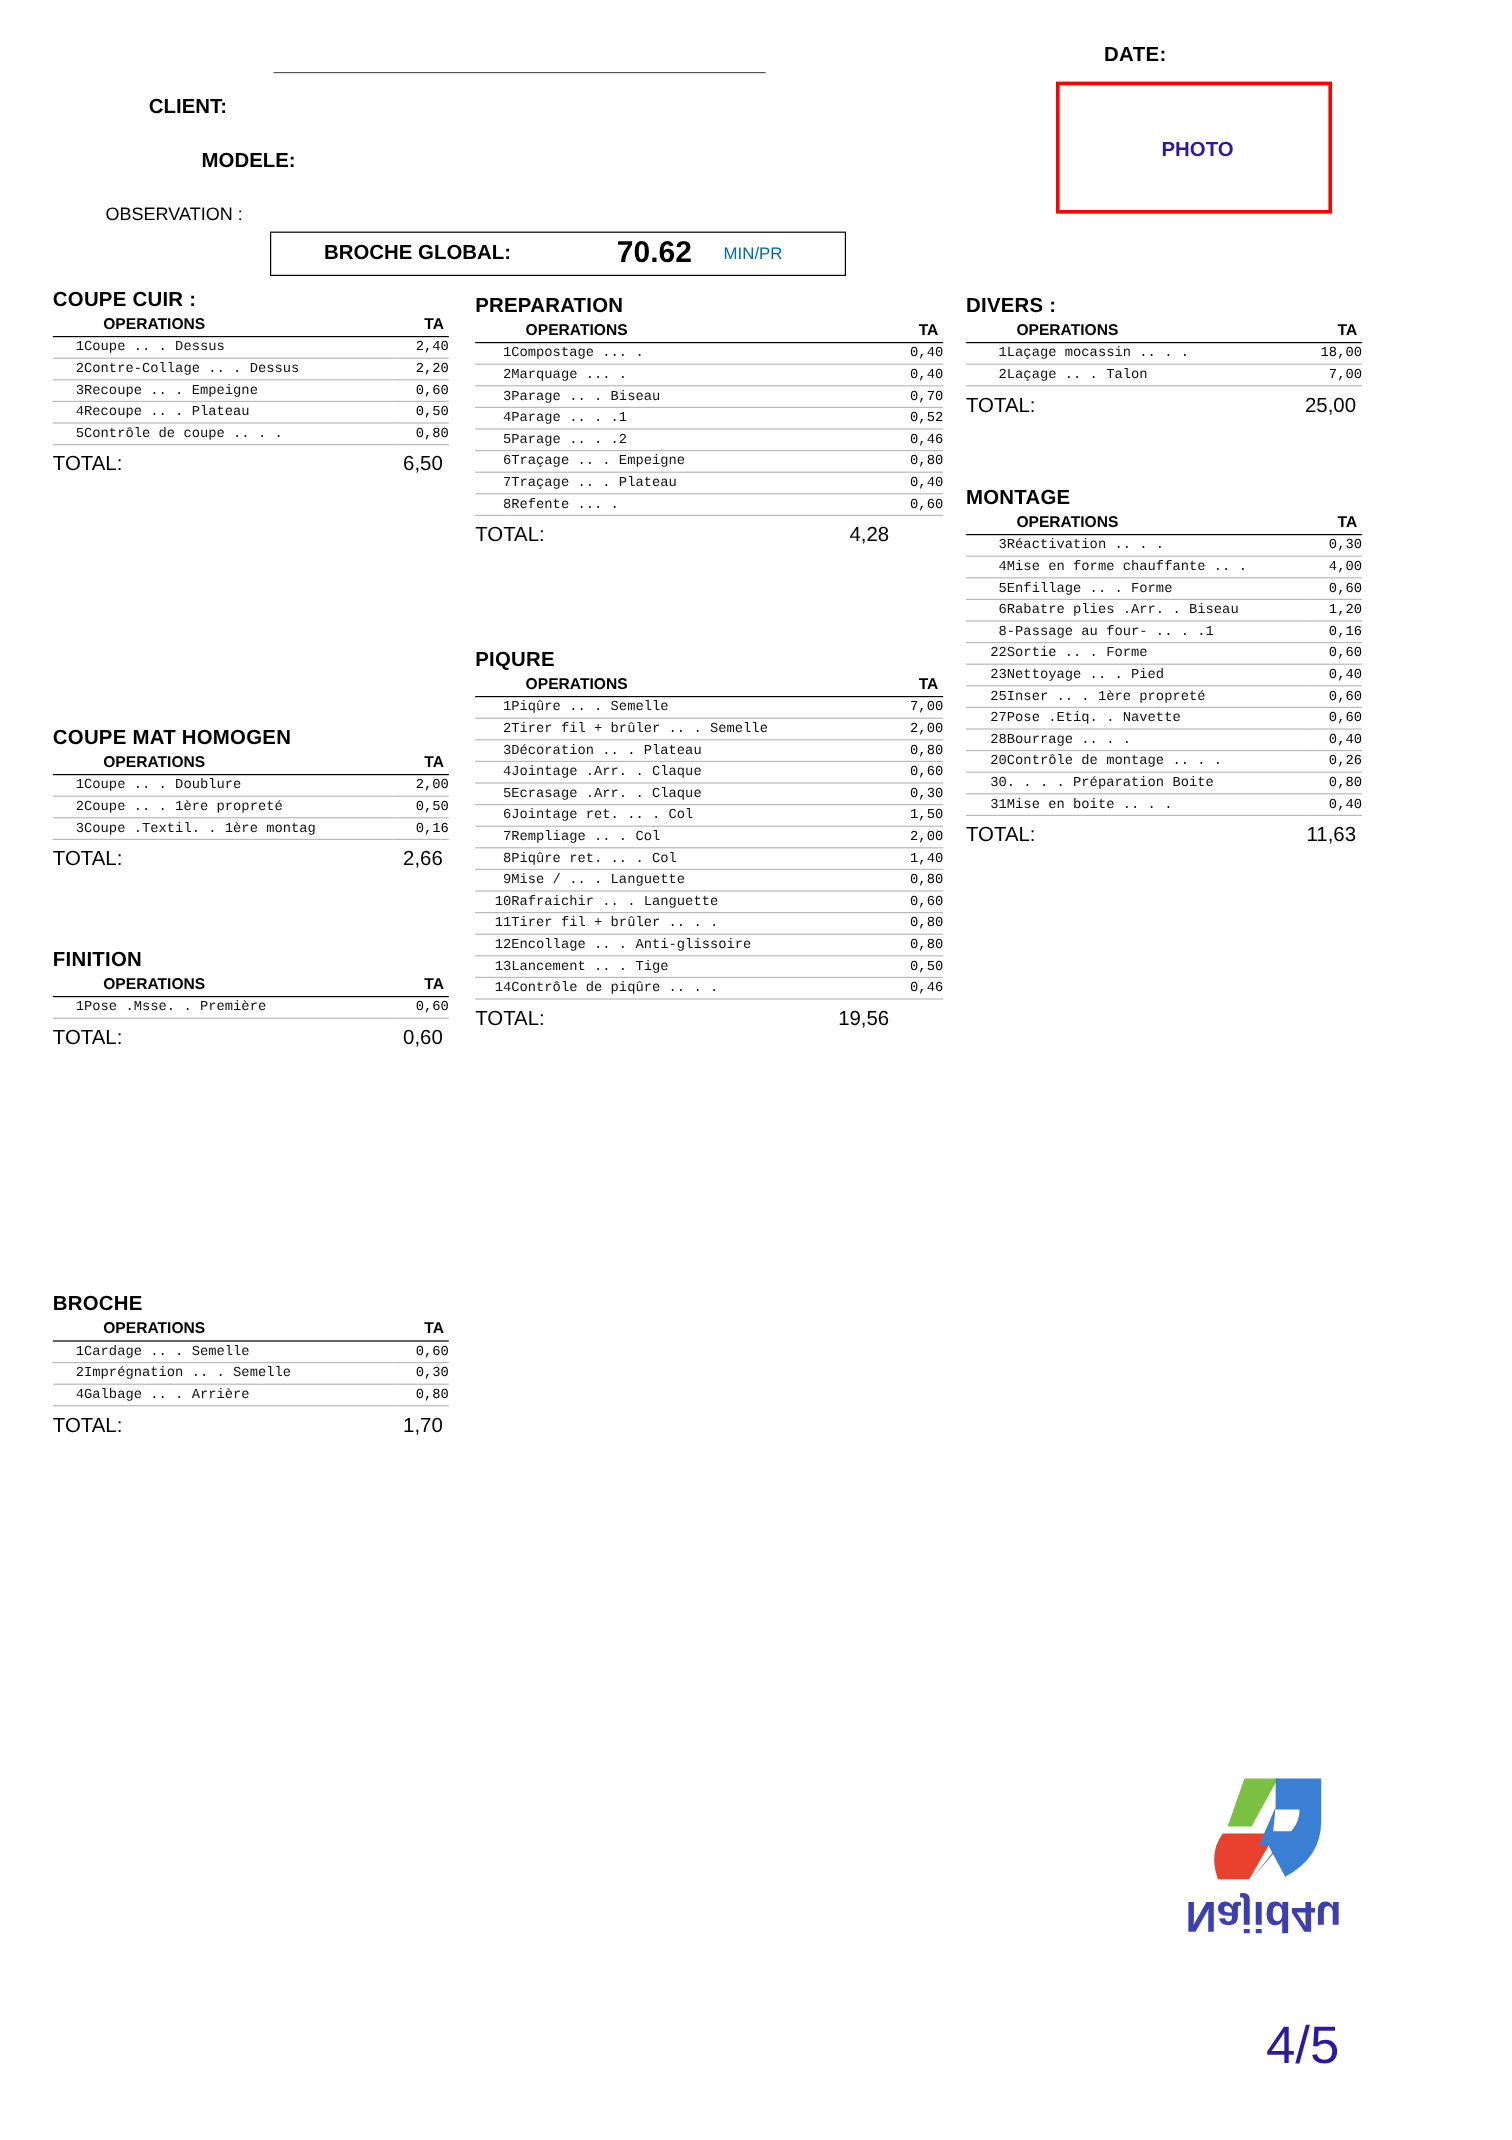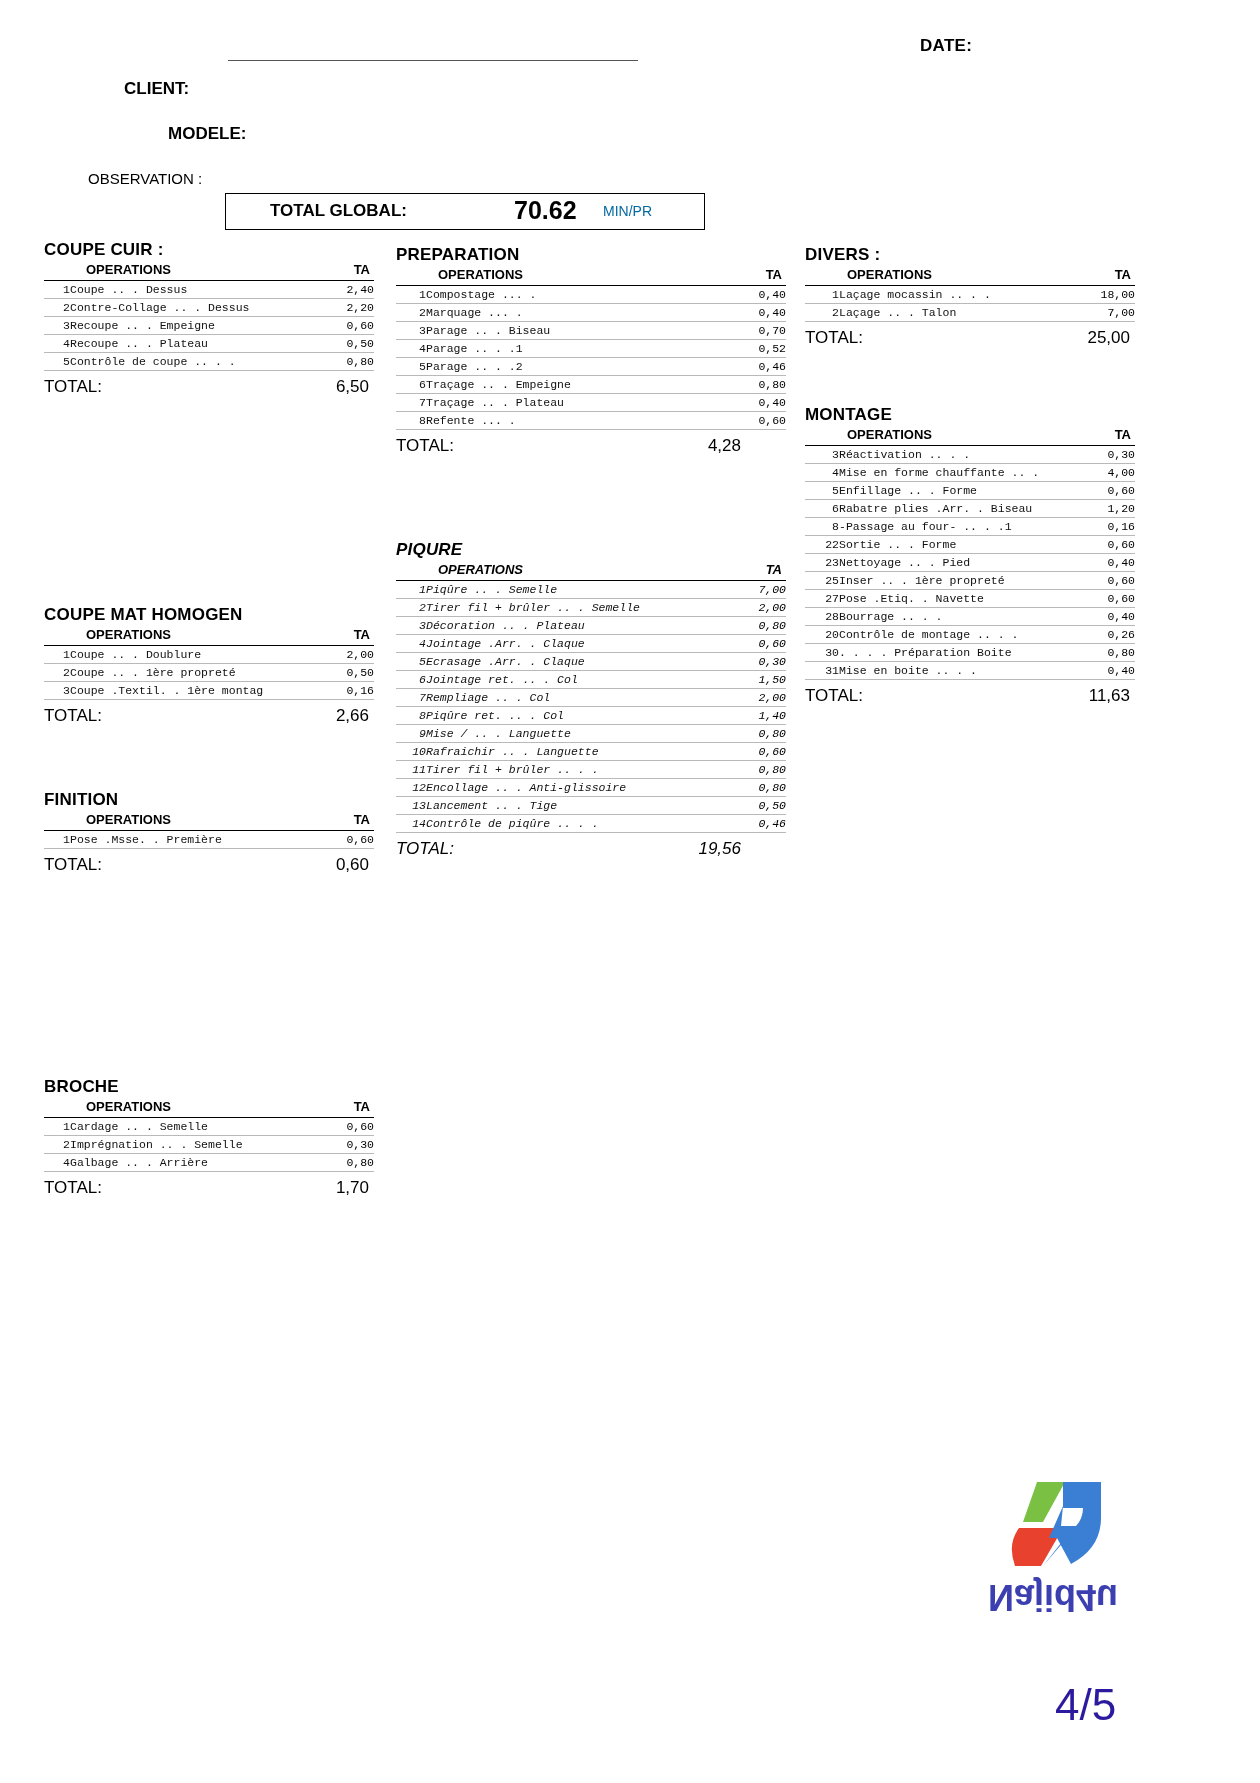--- a/index.html
+++ b/index.html
@@ -171,21 +171,21 @@
     text-align: right;
   }
 
   
   #sec-coupe-cuir { left: 44px; top: 240px; width: 330px; }
   #sec-coupe-mat  { left: 44px; top: 605px; width: 330px; }
   #sec-finition   { left: 44px; top: 790px; width: 330px; }
   #sec-broche     { left: 44px; top: 1077px; width: 330px; }
 
   #sec-preparation { left: 396px; top: 245px; width: 390px; }
-  #sec-piqure      { left: 396px; top: 540px; width: 390px; font-style: italic; }
+  #sec-piqure      { left: 396px; top: 540px; width: 390px; }
 
   #sec-divers  { left: 805px; top: 245px; width: 330px; }
   #sec-montage { left: 805px; top: 405px; width: 330px; }
 
   #sec-coupe-cuir .tot-label,
   #sec-coupe-mat .tot-label,
   #sec-finition .tot-label,
   #sec-broche .tot-label { width: 245px; }
   #sec-coupe-cuir .tot-value,
   #sec-coupe-mat .tot-value,
@@ -237,27 +237,30 @@
   }
 </style>
 </head>
 <body>
 
 <div class="page">
 
   <div class="hdr-title-rule"></div>
 
   <div class="hdr-date">DATE:</div>
+  <div class="photo-box">
+    <div class="photo-label">PHOTO</div>
+  </div>
 
   <div class="lbl-client">CLIENT:</div>
   <div class="lbl-modele">MODELE:</div>
   <div class="lbl-observation">OBSERVATION :</div>
 
   <div class="global-box"></div>
-  <div class="global-label">TOTAL GLOBAL:</div>
+  <div class="global-label">BROCHE GLOBAL:</div>
   <div class="global-value">70.62</div>
   <div class="global-unit">MIN/PR</div>
 
   <div class="section" id="sec-coupe-cuir">
     <div class="sec-title">COUPE CUIR :</div>
     <div class="colhead">
       <span>OPERATIONS</span>
       <span class="ta">TA</span>
     </div>
     <table class="ops">

